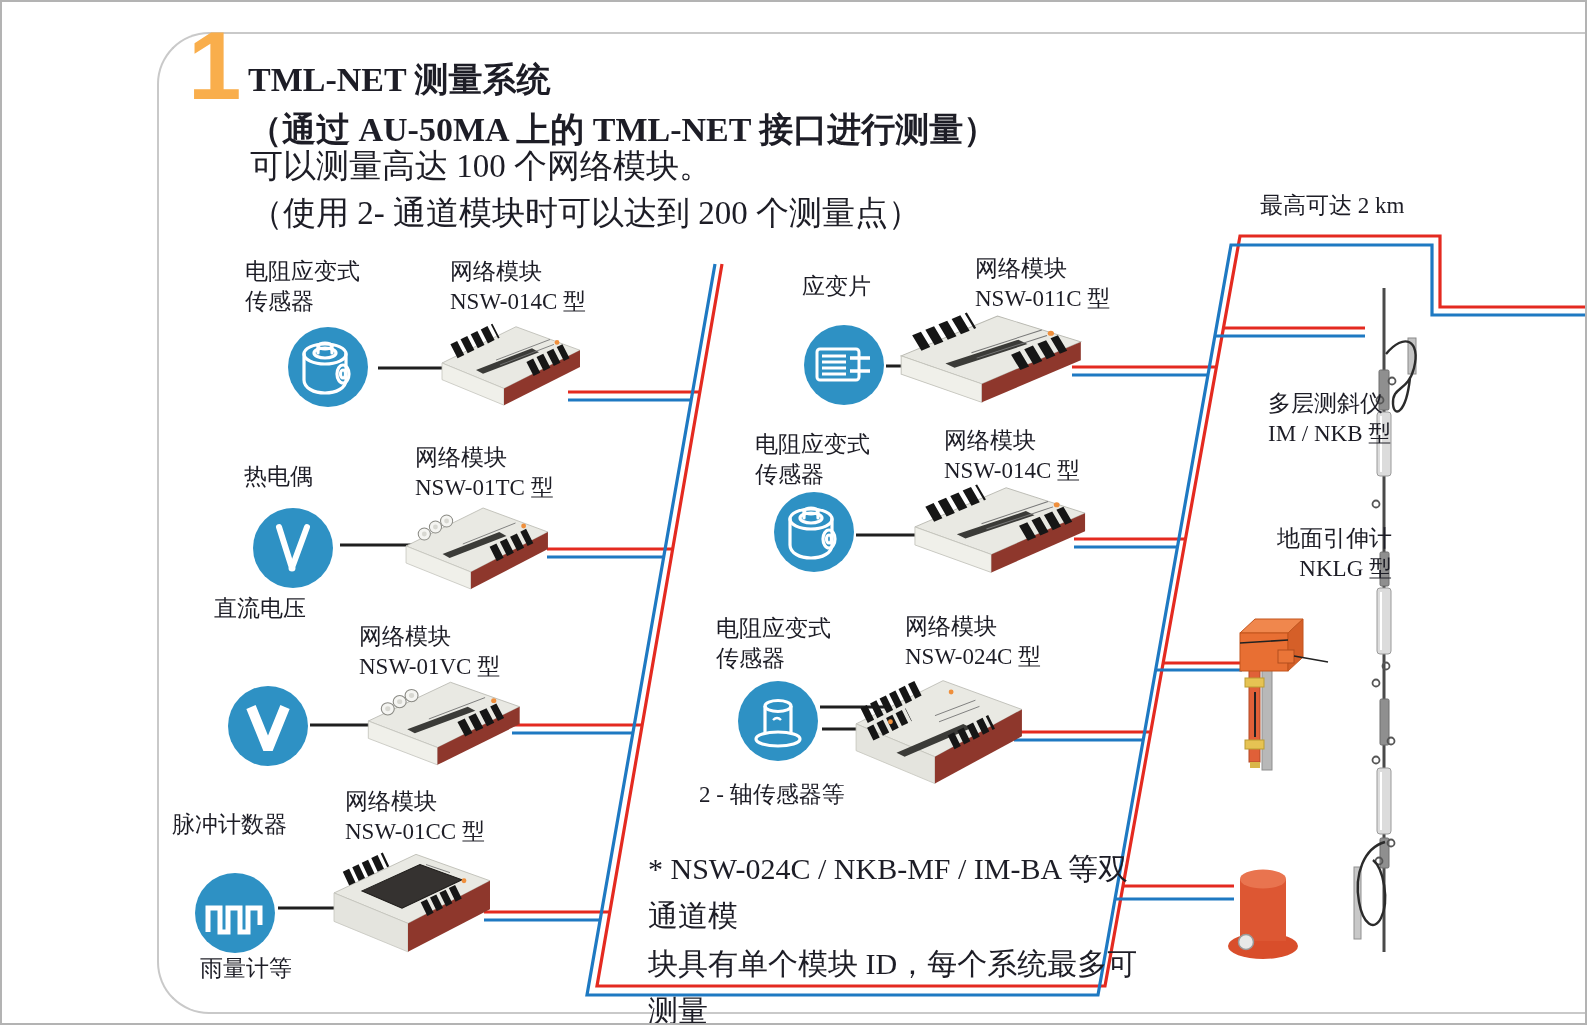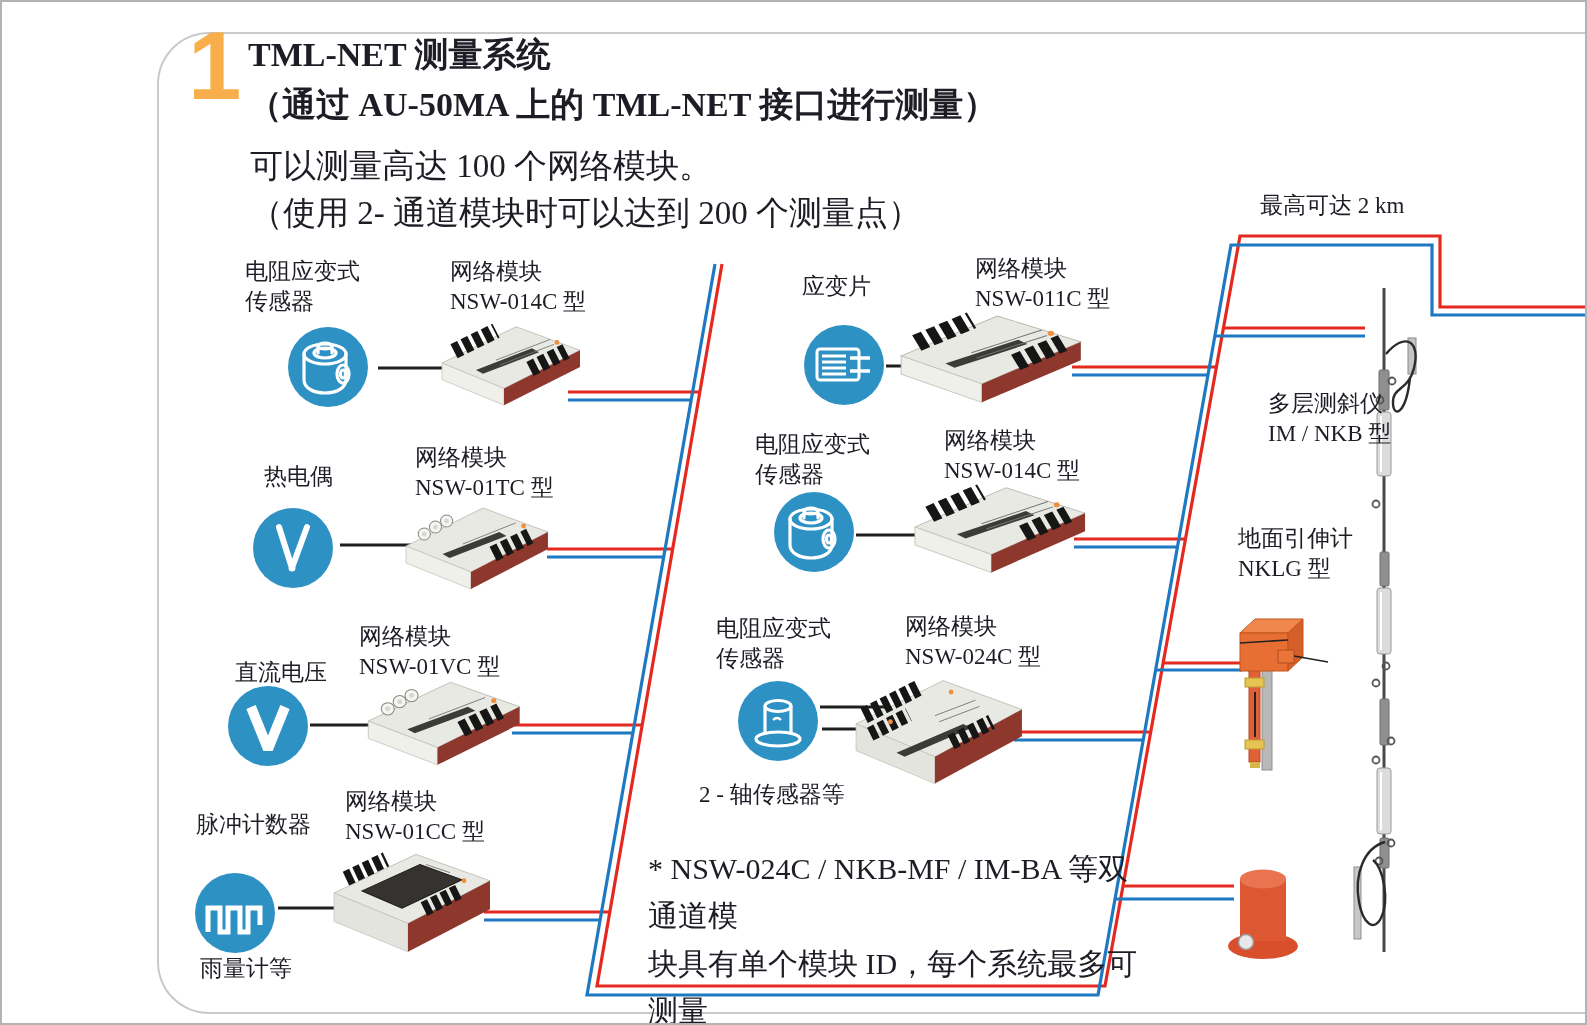--- a/index.html
+++ b/index.html
@@ -11,21 +11,21 @@
   .frame{
     position:absolute;left:155px;top:30px;width:1445px;height:982px;
     border:2.5px solid #c9c9c9;border-right:none;border-radius:52px 0 0 52px;
     box-sizing:border-box;pointer-events:none;
   }
   .t{position:absolute;white-space:pre-line;line-height:1.32;font-size:23px;}
   .section-num{
     position:absolute;left:186px;top:16px;font-family:"Liberation Sans","DejaVu Sans",sans-serif;
     font-weight:bold;font-size:96px;line-height:1;color:#F9AE4C;
   }
-  .title{position:absolute;font-weight:bold;font-size:34px;line-height:1.0;}
+  .title{position:absolute;font-weight:bold;font-size:34px;line-height:1.0;margin-top:25px;}
   .subtitle{position:absolute;font-size:33px;line-height:1.0;}
   .note{position:absolute;font-size:23px;}
   .footnote{position:absolute;font-size:30px;line-height:1.58;white-space:pre-line;}
   svg{display:block;}
   .wires{position:absolute;left:0;top:0;pointer-events:none;}
   .sicon{position:absolute;}
   .mod{position:absolute;}
 </style>
 </head>
 <body>
@@ -155,21 +155,21 @@
     <polygon points="4,50 66,76 66,93 4,67" fill="#f0f0ea" stroke="#c5c5bd" stroke-width="0.8"></polygon>
     <polygon points="66,76 142,37 142,54 66,93" fill="#8E372C"></polygon>
     <polygon points="38,57 94,35 101,39 45,61" fill="#3b3b38"></polygon>
     <line x1="58" y1="47" x2="112" y2="26" stroke="#777" stroke-width="0.9"></line>
     <line x1="62" y1="52" x2="116" y2="31" stroke="#777" stroke-width="0.9"></line>
     <line x1="16" y1="38" x2="58" y2="17" stroke="#161616" stroke-width="16" stroke-dasharray="7.5 3.8"></line>
     <line x1="92" y1="56" x2="128" y2="38" stroke="#161616" stroke-width="16" stroke-dasharray="7.5 3.8"></line>
     <circle cx="119" cy="29" r="2.4" fill="#ef8f3c"></circle>
   </svg>
 
-  <div class="t" style="left:242px;top:460px;margin-left:20px;">热电偶</div>
+  <div class="t" style="left:242px;top:460px;">热电偶</div>
   <svg class="sicon" style="left:251px;top:506px;" width="80" height="80" viewBox="0 0 80 80">
     <circle cx="40" cy="40" r="40" fill="#2E91C4"></circle>
     <g stroke="#ffffff" stroke-width="6" fill="none" stroke-linecap="round">
       <path d="M26,19 L38,57"></path>
         <path d="M54,19 L40,57"></path>
     </g>
     <circle cx="39" cy="60" r="3.5" fill="#ffffff"></circle>
   </svg>
   <div class="t" style="left:413px;top:441px;">网络模块
 NSW-01TC 型</div>
@@ -186,21 +186,21 @@
     </g>
     <g fill="#d8d8d2">
         <circle cx="22" cy="40" r="2.4"></circle>
         <circle cx="33" cy="33" r="2.4"></circle>
         <circle cx="44" cy="27" r="2.4"></circle>
       </g>
     <line x1="90" y1="60" x2="126" y2="42" stroke="#161616" stroke-width="16" stroke-dasharray="7.5 3.8"></line>
     <circle cx="120" cy="32" r="2.4" fill="#ef8f3c"></circle>
   </svg>
 
-  <div class="t" style="left:212px;top:656px;margin-left:21px;">直流电压</div>
+  <div class="t" style="left:212px;top:592px;">直流电压</div>
   <svg class="sicon" style="left:226px;top:684px;" width="80" height="80" viewBox="0 0 80 80">
     <circle cx="40" cy="40" r="40" fill="#2E91C4"></circle>
     <path d="M23,21 40,63 57,21" stroke="#ffffff" stroke-width="10" fill="none" stroke-linejoin="bevel"></path>
   </svg>
   <div class="t" style="left:357px;top:620px;">网络模块
 NSW-01VC 型</div>
   <svg class="mod" style="left:362px;top:666px;" width="160" height="104" viewBox="0 0 148 102" preserveAspectRatio="none">
     <polygon points="4,52 80,14 144,38 68,78" fill="#e9e9e3" stroke="#b8b8b0" stroke-width="0.8"></polygon>
     <polygon points="4,52 68,78 68,95 4,69" fill="#f0f0ea" stroke="#c5c5bd" stroke-width="0.8"></polygon>
     <polygon points="68,78 144,38 144,55 68,95" fill="#8E372C"></polygon>
@@ -213,21 +213,21 @@
     </g>
     <g fill="#d8d8d2">
         <circle cx="22" cy="40" r="2.4"></circle>
         <circle cx="33" cy="33" r="2.4"></circle>
         <circle cx="44" cy="27" r="2.4"></circle>
       </g>
     <line x1="90" y1="60" x2="126" y2="42" stroke="#161616" stroke-width="16" stroke-dasharray="7.5 3.8"></line>
     <circle cx="120" cy="32" r="2.4" fill="#ef8f3c"></circle>
   </svg>
 
-  <div class="t" style="left:170px;top:808px;margin-left:24px;">脉冲计数器</div>
+  <div class="t" style="left:170px;top:808px;">脉冲计数器</div>
   <svg class="sicon" style="left:193px;top:871px;" width="80" height="80" viewBox="0 0 80 80">
     <circle cx="40" cy="40" r="40" fill="#2E91C4"></circle>
     <path d="M13,59 V35 H25 V59 H33 V35 H45 V59 H53 V35 H65 V52" stroke="#ffffff" stroke-width="5" fill="none"></path>
   </svg>
   <div class="t" style="left:198px;top:952px;">雨量计等</div>
   <div class="t" style="left:343px;top:785px;">网络模块
 NSW-01CC 型</div>
   <svg class="mod" style="left:326px;top:830px;" width="168" height="130" viewBox="0 0 168 128" preserveAspectRatio="none">
     <polygon points="6,60 88,22 162,48 80,90" fill="#e9e9e3" stroke="#b8b8b0" stroke-width="0.8"></polygon>
     <polygon points="6,60 80,90 80,118 6,88" fill="#e4e4de" stroke="#c5c5bd" stroke-width="0.8"></polygon>
@@ -317,16 +317,16 @@
     <circle cx="100" cy="33" r="2.4" fill="#ef8f3c"></circle>
     <circle cx="40" cy="62" r="2.4" fill="#ef8f3c"></circle>
   </svg>
 
   <div class="footnote" style="left:646px;top:843px;width:490px;">* NSW-024C / NKB-MF / IM-BA 等双通道模
 块具有单个模块 ID，每个系统最多可测量
 200 个通道。</div>
 
   <div class="t" style="left:1230px;top:387px;margin-left:36px;">多层测斜仪
 IM / NKB 型</div>
-  <div class="t" style="left:1236px;top:522px;">地面引伸计
+  <div class="t" style="left:1275px;top:522px;text-align:right;">地面引伸计
 NKLG 型</div>
 
 </div>
 
 </body></html>

